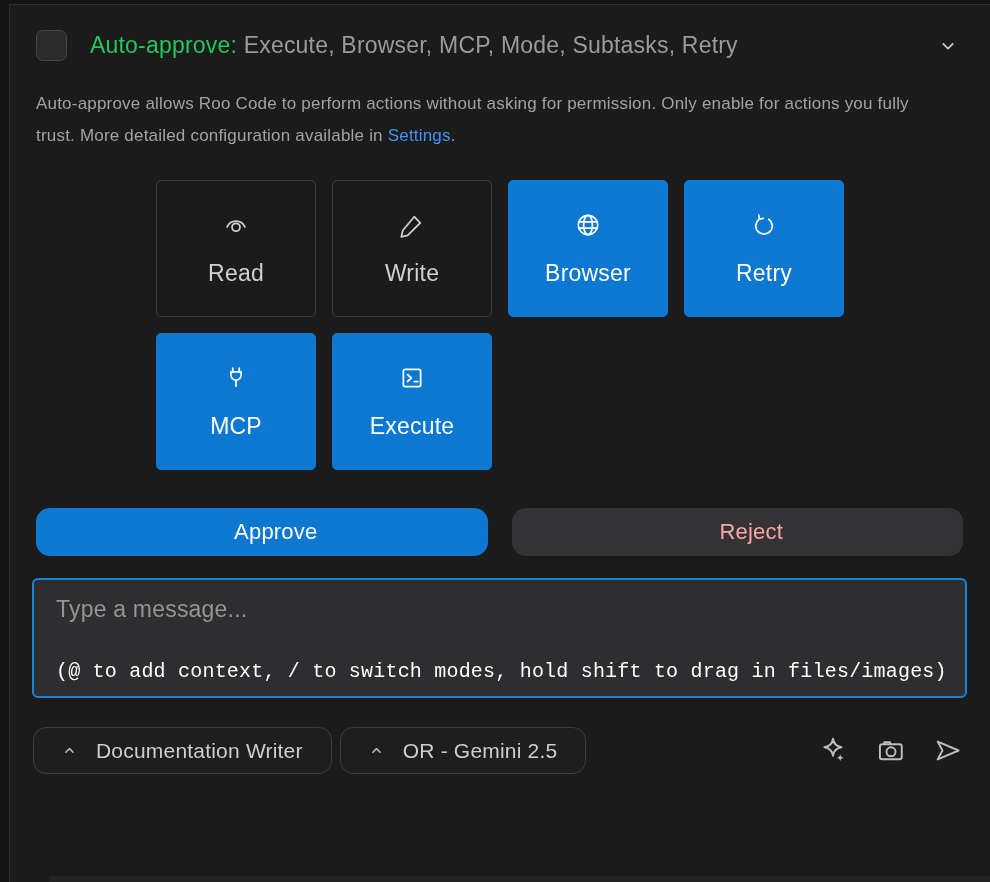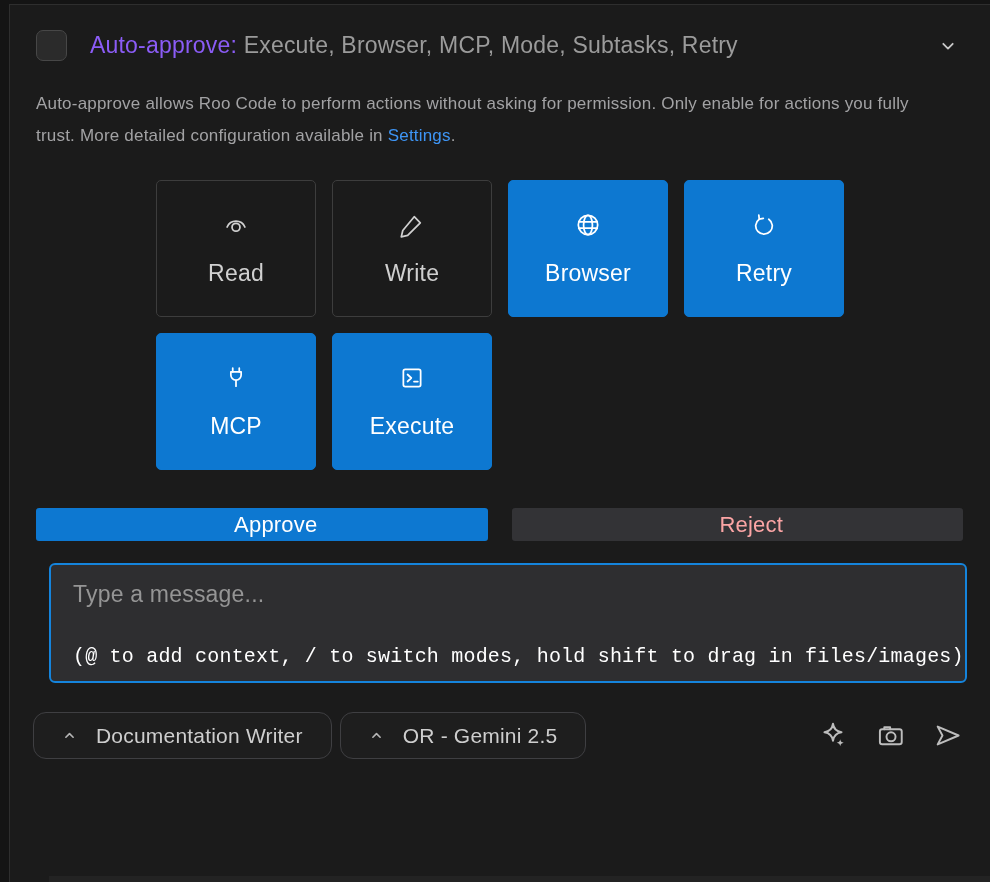--- a/index.html
+++ b/index.html
@@ -21,21 +21,21 @@
   .header {
     margin-top:25px; padding:0 30px 0 26px;
     display:flex; align-items:center;
     cursor:pointer;
   }
   .checkbox {
     width:31px; height:31px; flex:0 0 31px;
     background:#2b2b2b; border:1px solid #474747; border-radius:7px;
   }
   .title { margin-left:23px; font-size:23px; letter-spacing:.2px; white-space:nowrap; }
-  .title-strong { color:#8b5cf6; }
+  .title-strong { color:#22c55e; }
   .title-summary { color:#9b9b9b; }
   .chevron { margin-left:auto; display:flex; color:#c8c8c8; }
   .chevron svg { width:24px; height:24px; }
   
   .description {
     margin:27px 0 0 0; padding-left:26px;
     font-size:17px; line-height:32px; color:#a2a2a4;
     max-width:915px; letter-spacing:.2px;
   }
   .link { color:var(--link-blue,#3e95f5); text-decoration:none; cursor:pointer; }
@@ -63,28 +63,28 @@
   }
   .tile-icon { display:flex; }
   .tile-icon svg { width:28px; height:28px; }
   .tile-label { font-size:23px; letter-spacing:.2px; }
   
   .actions {
     margin-top:38px; padding:0 27px 0 26px;
     display:flex; gap:24px;
   }
   .actions button {
-    flex:1; height:33px; border:none; border-radius:3px;
+    flex:1; height:48px; border:none; border-radius:14px;
     font-family:inherit; font-size:22px; letter-spacing:.2px; cursor:pointer;padding-left:28px;
   }
   .approve { background:var(--accent-blue,#0d78d1); color:#ffffff; }
   .reject  { background:#333336; color:#fca5a5; }
   
   .composer {
-    margin:22px 23px 0 39px; height:120px;
+    margin:22px 23px 0 22px; height:120px;
     background:#2e2e30;
     border:2px solid var(--textarea-border,#1584dc);
     border-radius:6px;
     position:relative; cursor:text;text-align:center;
   }
   .composer-placeholder {
     position:absolute; top:16px; left:22px;
     font-size:23px; color:#959595; letter-spacing:.2px;
   }
   .composer-hint {

